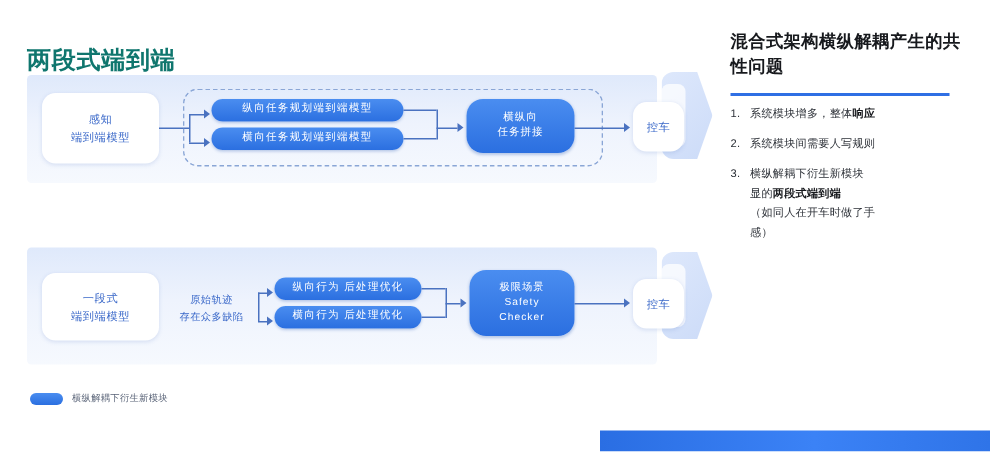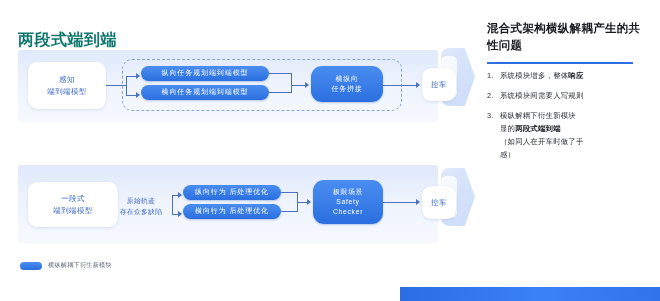--- a/index.html
+++ b/index.html
@@ -233,21 +233,21 @@
   <div class="ln lnh" style="left:383px; top:85px; width:33px;"></div>
   <div class="arrow" style="left:416px; top:82px;"></div>
 
   <div class="node-white" style="left:422px; top:68px; width:34px; height:33px;">
     <span>控车</span>
   </div>
 
 
   <div class="panel panel-2"></div>
 
-  <div class="node-white" style="left:28px; top:182px; width:90px; height:45px;">
+  <div class="node-white" style="left:28px; top:182px; width:78px; height:45px;">
     <span>一段式</span>
     <span>端到端模型</span>
   </div>
 
   <div class="mid-label" style="left:110px; top:196px; width:62px;">
     <span>原始轨迹</span><br>
     <span>存在众多缺陷</span>
   </div>
 
   <div class="ln lnv" style="left:172px; top:195px; height:19px;"></div>

